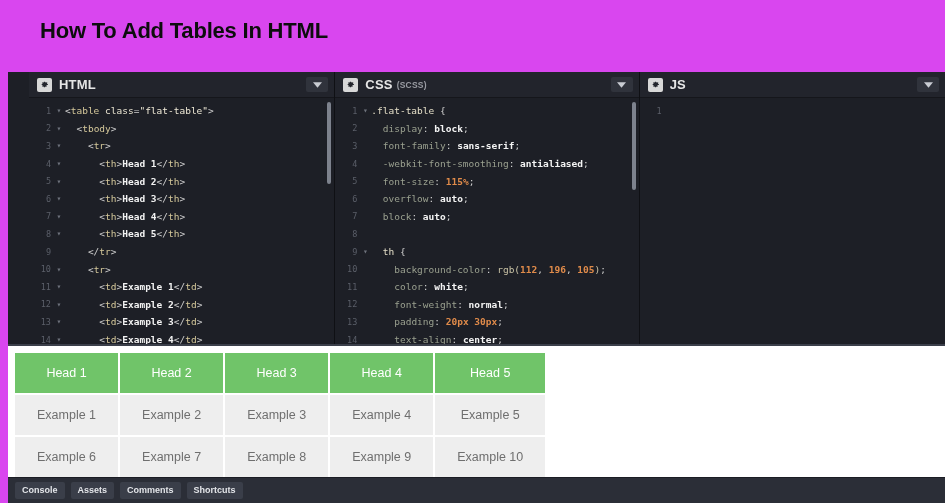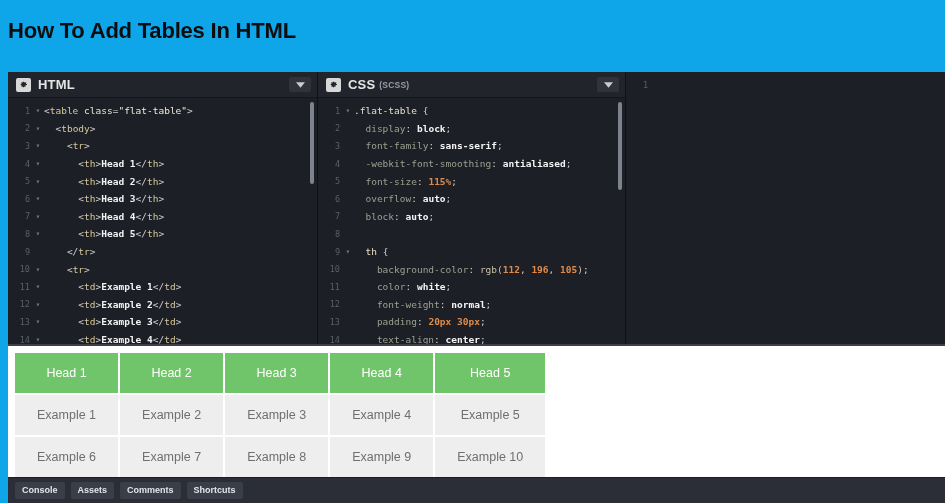--- a/index.html
+++ b/index.html
@@ -2,21 +2,21 @@
 <html><head>
 <meta charset="utf-8">
 <style>
   * { box-sizing: border-box; margin: 0; padding: 0; }
   html, body {
     width: 945px; height: 503px;
     background: #ffffff;
     font-family: "Liberation Sans", sans-serif;
     overflow: hidden;
   }
-  #root { width: 945px; height: 503px; position: relative; background:#0ea5e9; }
+  #root { width: 945px; height: 503px; position: relative; background:#d946ef;padding-left:32px; }
 
   
   .page-title {
     font-size: 22px;
     font-weight: bold;
     color: #0d0d0d;
     padding: 16px 0 0 8px;
     letter-spacing: -0.2px;
     line-height: 30px;
   }
@@ -32,21 +32,21 @@
 
   
   .editors { display: flex; height: 272px; width: 937px; background:#1d1f26; }
   .editor {
     position: relative;
     height: 272px;
     background: #1d1f26;
     border-right: 1px solid #0f1014;
     overflow: hidden;
   }
-  .editor.html { width: 310px; }
+  .editor.html { width: 310px; margin-left: 21px; }
   .editor.css  { width: 308px; }
   .editor.js   { width: 309px; border-right: none; }
 
   .ed-head {
     height: 26px;
     background: #22242c;
     display: flex;
     align-items: center;
     padding: 0 6px 0 8px;
     border-bottom: 1px solid #15161b;
@@ -282,20 +282,34 @@
               <div class="code-line"><span class="ln">11</span><span class="fold"></span><span class="code-text">    <span class="t-prop">color</span><span class="t-punc">:</span> <span class="t-val">white</span><span class="t-punc">;</span></span></div>
               <div class="code-line"><span class="ln">12</span><span class="fold"></span><span class="code-text">    <span class="t-prop">font-weight</span><span class="t-punc">:</span> <span class="t-val">normal</span><span class="t-punc">;</span></span></div>
               <div class="code-line"><span class="ln">13</span><span class="fold"></span><span class="code-text">    <span class="t-prop">padding</span><span class="t-punc">:</span> <span class="t-num">20px</span> <span class="t-num">30px</span><span class="t-punc">;</span></span></div>
               <div class="code-line"><span class="ln">14</span><span class="fold"></span><span class="code-text">    <span class="t-prop">text-align</span><span class="t-punc">:</span> <span class="t-val">center</span><span class="t-punc">;</span></span></div>
             </div>
           <div class="ed-scroll css-sb"></div>
         </div>
       </div>
 
       <div class="editor js">
+        <div class="ed-head">
+          <span class="gear-box">
+            <svg width="9" height="9" viewBox="0 0 16 16">
+                <path fill="#23252c" d="M8 5.2a2.8 2.8 0 100 5.6 2.8 2.8 0 000-5.6zm0 4.2a1.4 1.4 0 110-2.8 1.4 1.4 0 010 2.8z"></path>
+                <path fill="#23252c" d="M14 7h-1.1a5 5 0 00-.5-1.2l.8-.8-1.2-1.2-.8.8A5 5 0 009 4.1V3H7v1.1a5 5 0 00-1.2.5l-.8-.8-1.2 1.2.8.8A5 5 0 004.1 7H3v2h1.1c.1.4.3.8.5 1.2l-.8.8 1.2 1.2.8-.8c.4.2.8.4 1.2.5V13h2v-1.1c.4-.1.8-.3 1.2-.5l.8.8 1.2-1.2-.8-.8c.2-.4.4-.8.5-1.2H14V7z"></path>
+              </svg>
+          </span>
+          <span class="ed-title">JS</span>
+          <span class="ed-chevron">
+            <svg width="9" height="6" viewBox="0 0 10 6">
+                <path fill="currentColor" d="M0 0h10L5 6z"></path>
+              </svg>
+          </span>
+        </div>
         <div class="code-area">
           <div>
               <div class="code-line"><span class="ln">1</span><span class="fold"></span><span class="code-text"></span></div>
             </div>
         </div>
       </div>
 
     </div>
 
     <div class="preview">

